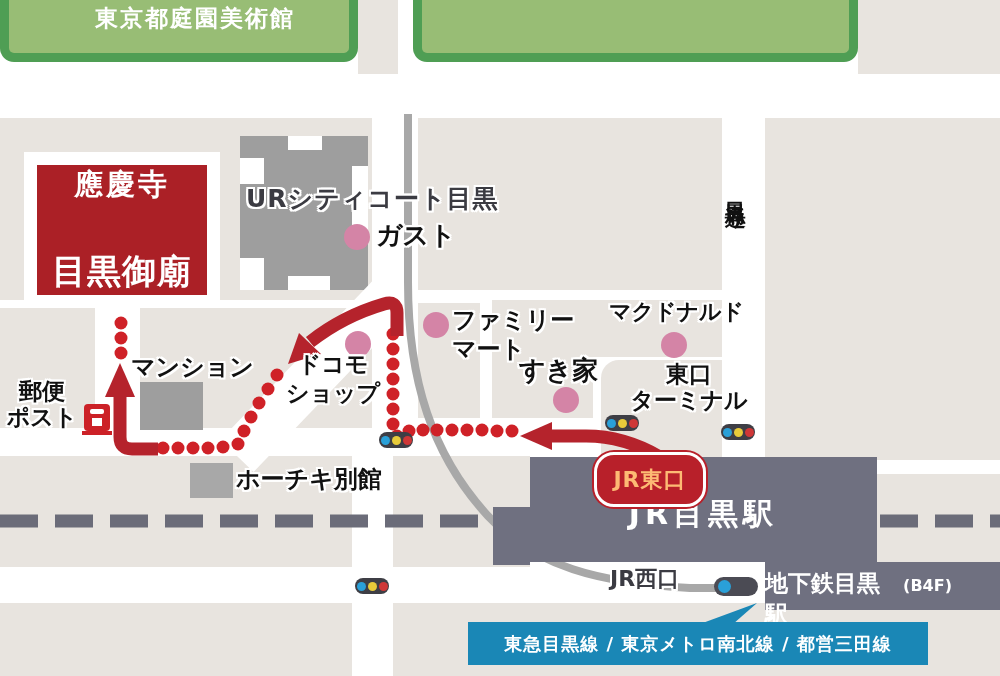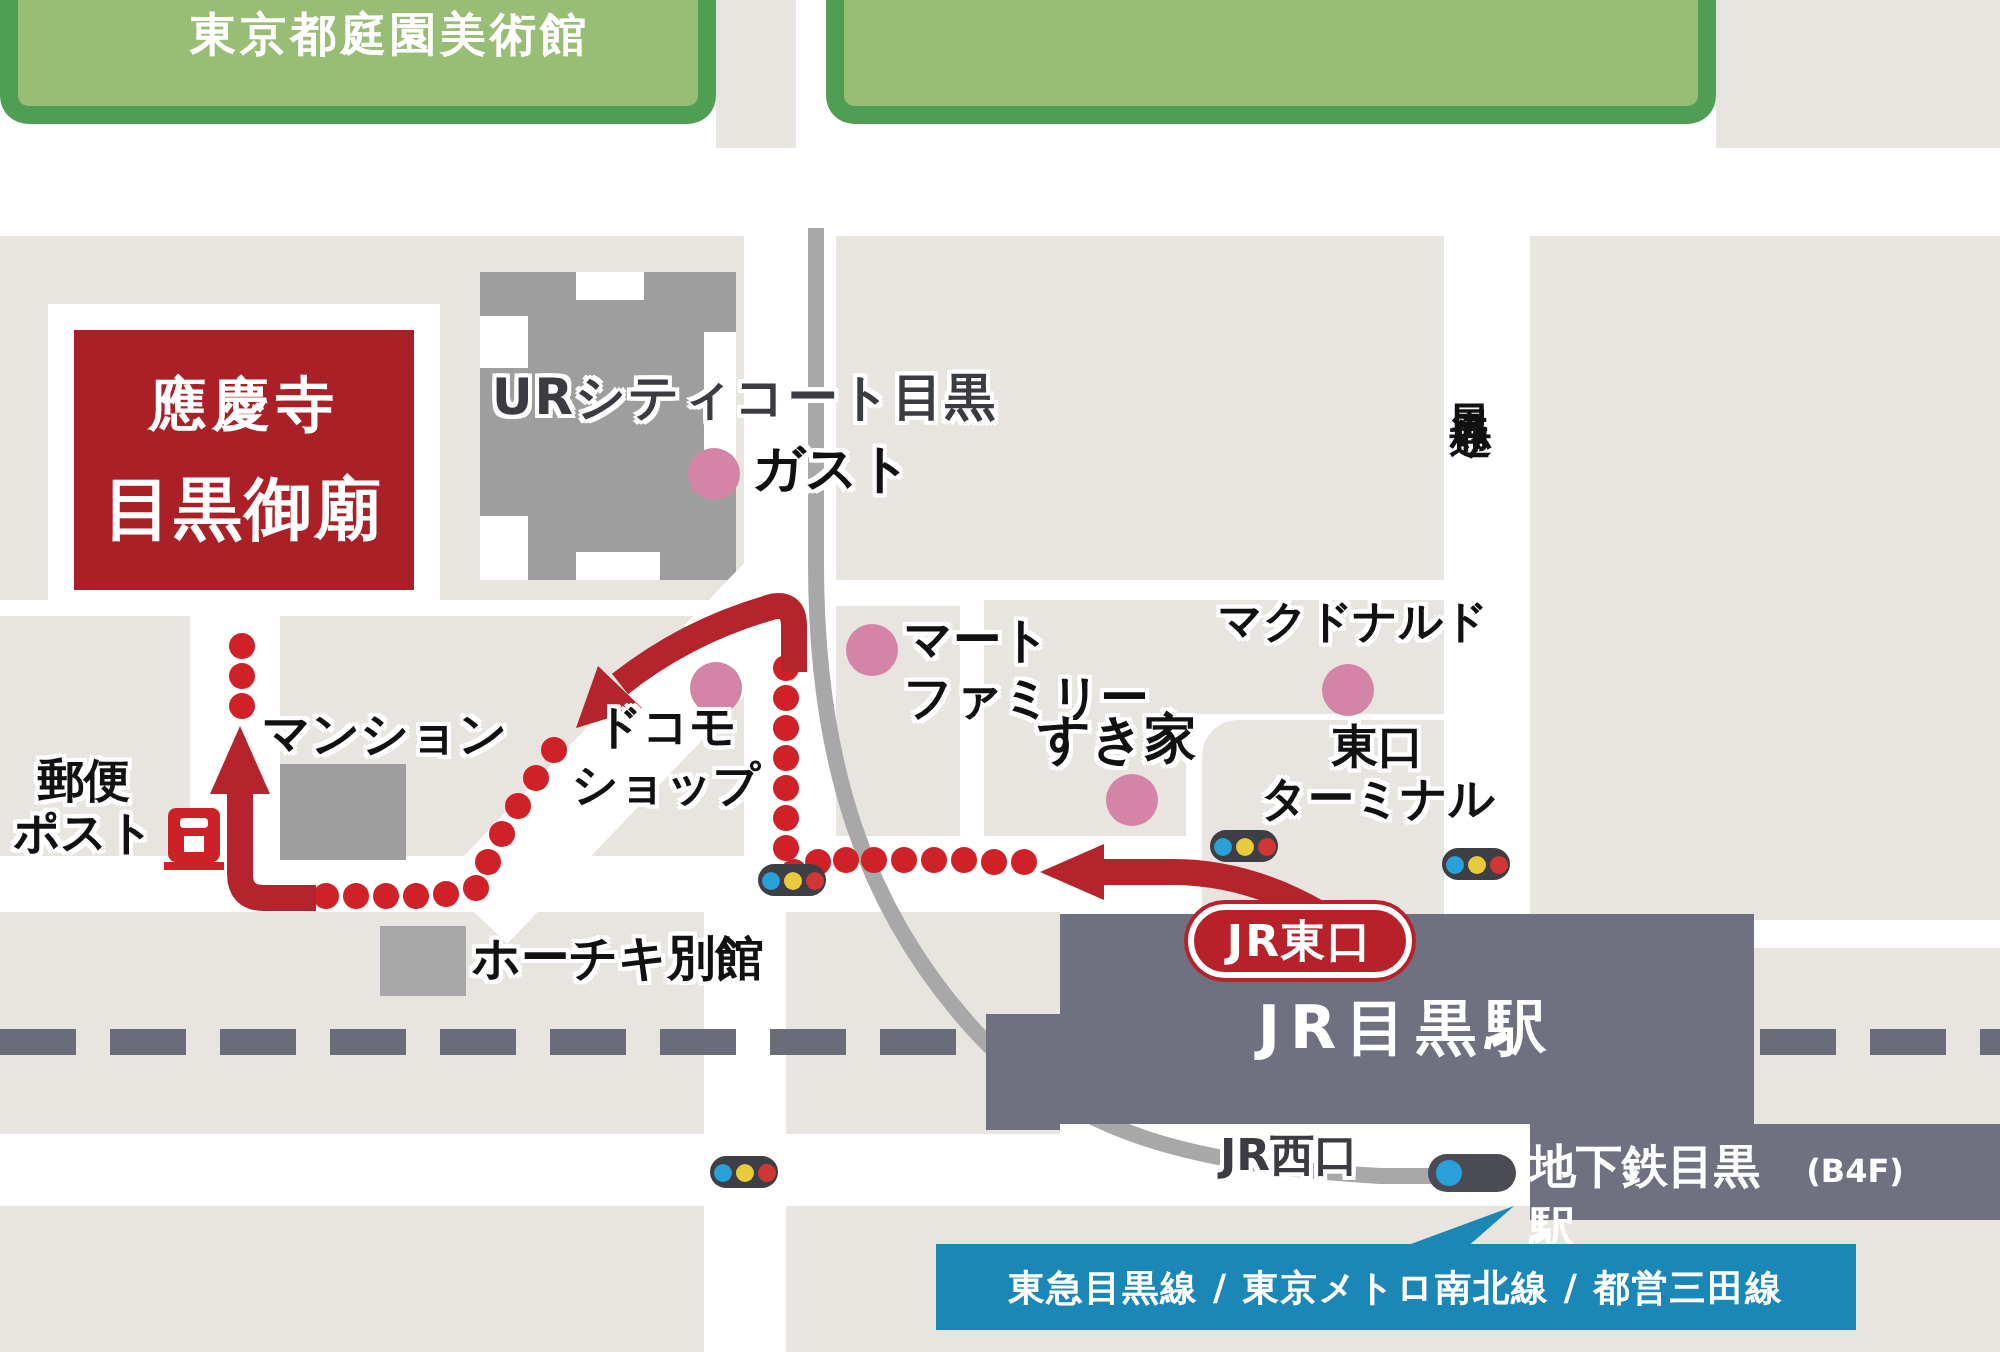--- a/index.html
+++ b/index.html
@@ -19,35 +19,35 @@
   .lbl{position:absolute;color:#111;font-size:24px;line-height:1.2;white-space:nowrap;
        text-shadow:-2px -2px 0 #fff,2px -2px 0 #fff,-2px 2px 0 #fff,2px 2px 0 #fff,-2px 0 0 #fff,2px 0 0 #fff,0 -2px 0 #fff,0 2px 0 #fff;}
   .lbl.gray{color:#3b3b42;}
   .lbl.center{text-align:center;}
   .lbl.white{color:#fff;text-shadow:none;}
   .vtext{writing-mode:vertical-rl;letter-spacing:3px;}
   
   .dest{position:absolute;left:24px;top:152px;width:196px;height:156px;background:#fff;
         display:flex;align-items:center;justify-content:center;}
   .dest .inner{width:170px;height:130px;background:#ab2026;display:flex;flex-direction:column;
-        align-items:center;justify-content:center;gap:9px;color:#fff;}
+        align-items:center;justify-content:space-between;gap:9px;color:#fff;}
   .dest .l1{font-size:29px;letter-spacing:3px;}
   .dest .l2{font-size:34px;letter-spacing:1px;}
   
   .station{position:absolute;background:#6f7080;}
   .station-name{position:absolute;left:530px;top:494px;width:347px;text-align:center;color:#fff;
         font-size:30px;letter-spacing:5px;}
   .subway-band-text{position:absolute;left:765px;top:568px;width:187px;display:flex;align-items:baseline;
         justify-content:center;gap:6px;color:#fff;}
   .subway-band-text .nm{font-size:23px;}
   .subway-band-text .fl{font-size:16px;}
   
-  .pill{position:absolute;left:594px;top:452px;width:112px;height:37px;background:#b8202a;
+  .pill{position:absolute;left:594px;top:452px;width:112px;height:55px;background:#b8202a;
         border:3px solid #fff;border-radius:20px;box-sizing:border-box;box-shadow:0 0 0 2px #b8202a;
-        display:flex;align-items:center;justify-content:center;color:#ffffff;font-size:22px;letter-spacing:1px;}
+        display:flex;align-items:center;justify-content:center;color:#fdba74;font-size:22px;letter-spacing:1px;}
   
   .blueband{position:absolute;left:468px;top:622px;width:460px;height:43px;background:#1a87b6;
         display:flex;align-items:center;justify-content:center;color:#ffffff;font-size:18px;letter-spacing:1px;}
   
   .poi{position:absolute;width:26px;height:26px;border-radius:50%;background:#d484a6;}
   
   .tl{position:absolute;width:34px;height:16px;background:#3e3e45;border-radius:8px;
       display:flex;align-items:center;justify-content:center;gap:2px;}
   .tl i{width:9px;height:9px;border-radius:50%;display:block;}
   .tl .b{background:#2aa0d8;} .tl .y{background:#e8cb3a;} .tl .r{background:#cf3737;}
@@ -206,22 +206,22 @@
   <div class="postbox">
     <span class="bx"></span>
       <span class="slot"></span>
       <span class="door"></span>
       <span class="base"></span>
   </div>
 
   <div class="lbl gray" style="left:246px;top:184px;font-size:25px;letter-spacing:1px">URシティコート目黒</div>
   <div class="lbl" style="left:376px;top:220px;font-size:26px">ガスト</div>
   <div class="lbl" style="left:452px;top:306px">
+    <div>ファミリー</div>
     <div>マート</div>
-    <div>ファミリー</div>
   </div>
   <div class="lbl" style="left:609px;top:299px;font-size:22px">マクドナルド</div>
   <div class="lbl" style="left:519px;top:355px;font-size:26px">すき家</div>
   <div class="lbl center" style="left:629px;top:361px;width:120px;font-size:23px;line-height:1.15">
     <div>東口</div>
     <div>ターミナル</div>
   </div>
   <div class="lbl vtext" style="left:722px;top:185px;font-size:21px">目黒通り</div>
   <div class="lbl" style="left:131px;top:353px">マンション</div>
   <div class="lbl center" style="left:283px;top:350px;width:100px;font-size:23px;line-height:1.25">

